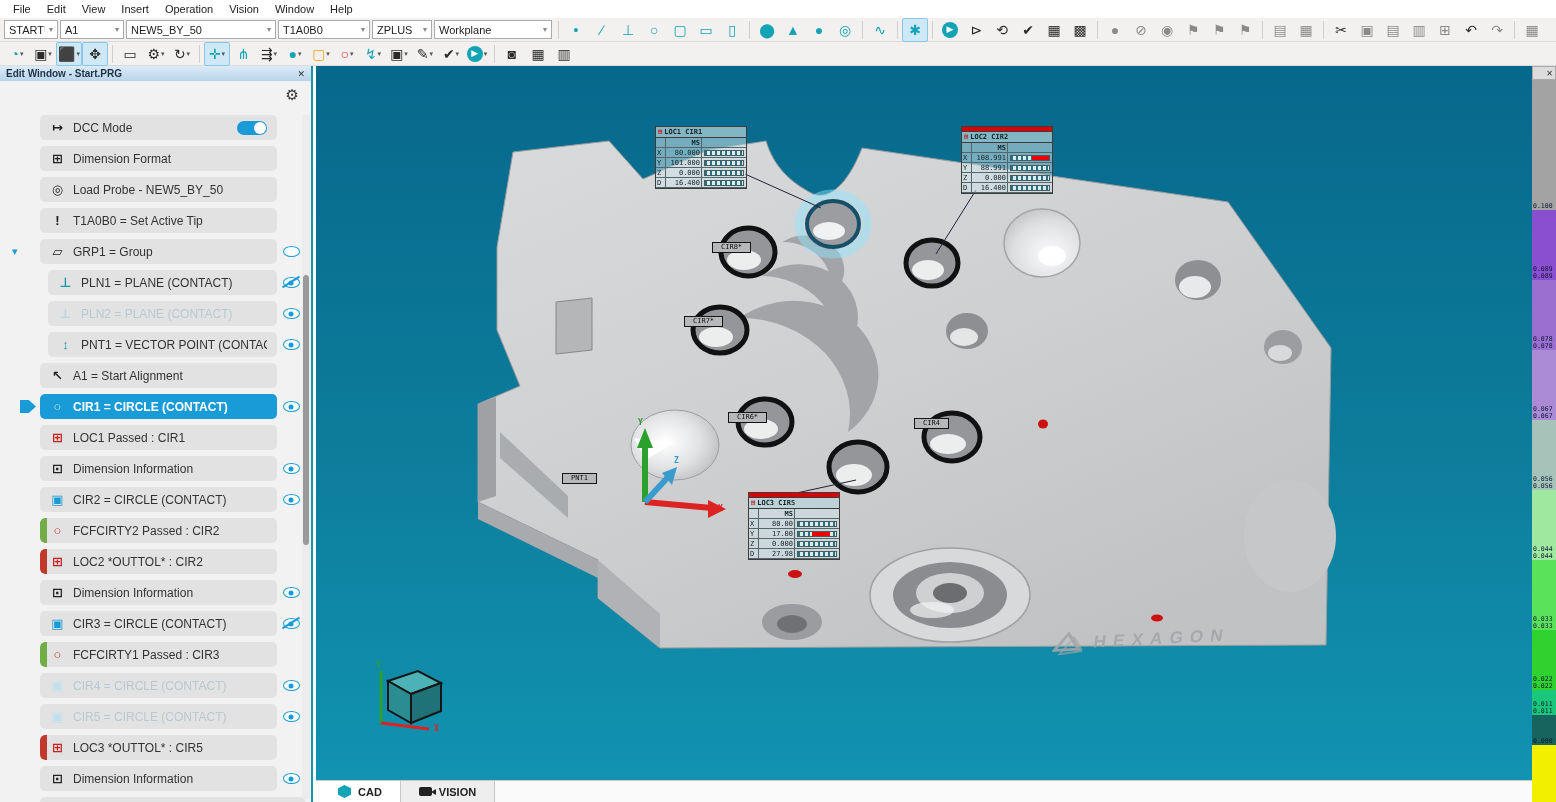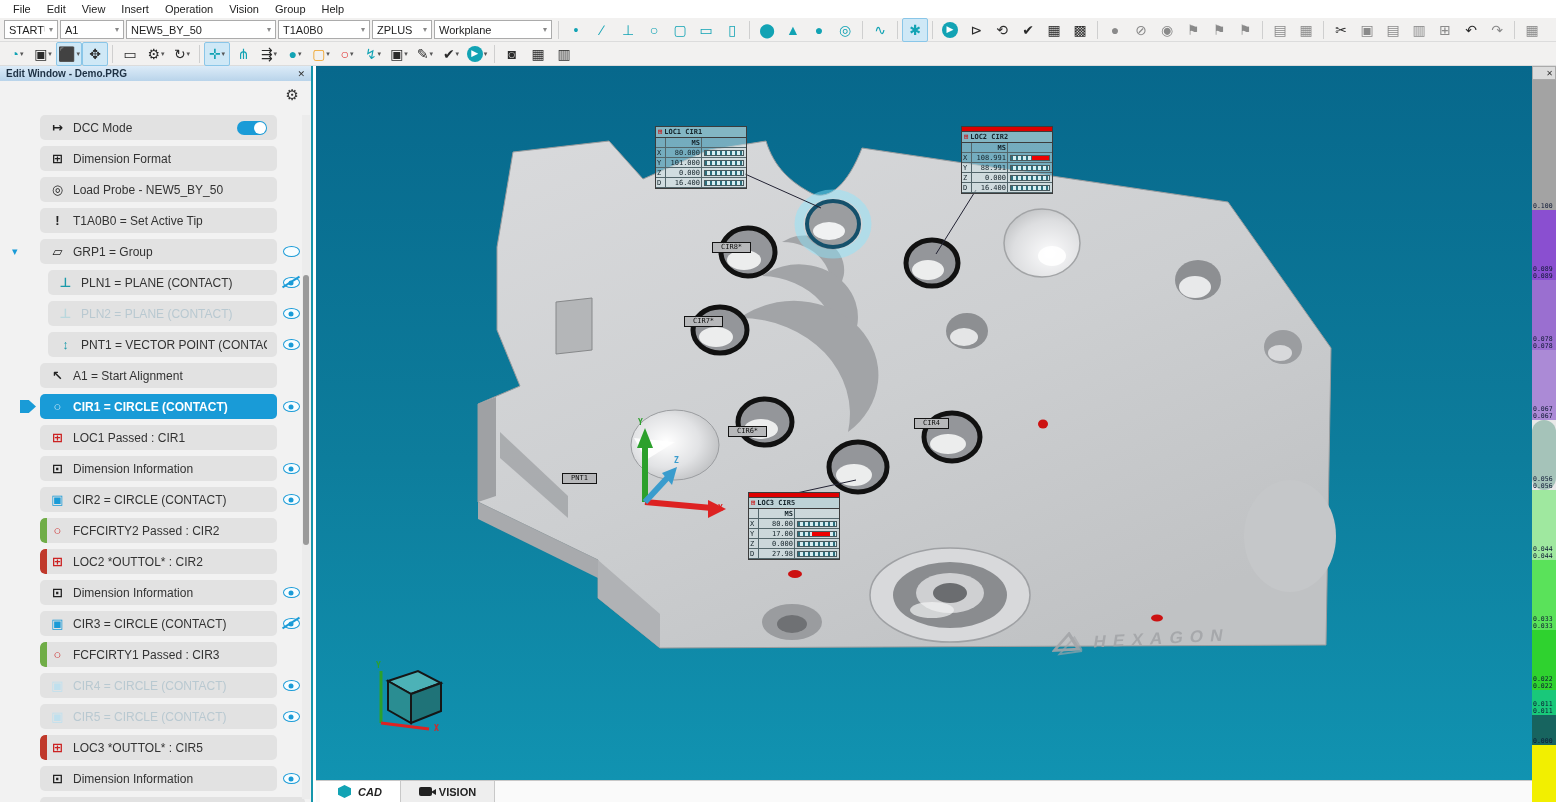--- a/index.html
+++ b/index.html
@@ -88,21 +88,21 @@
   
   .axlab{position:absolute;font-size:8px;font-weight:bold;font-family:"DejaVu Sans Mono",monospace;}
   
   #partLogo{position:absolute;left:738px;top:562px;display:flex;align-items:center;gap:10px;color:#a4a6a9;
     transform:skewX(-12deg) rotate(-3deg);opacity:.9;}
   #partLogo .lgtext{font-size:17px;font-weight:bold;letter-spacing:7px;}
   
   #tabbar{position:absolute;left:316px;top:780px;width:1216px;height:22px;background:#fafafa;border-top:1px solid #c8c8c8;
     display:flex;align-items:stretch;padding-left:4px;box-sizing:border-box;}
   .vtab{display:flex;align-items:center;gap:7px;padding:0 18px;font-size:11px;font-weight:bold;color:#222;}
-  .vtab.activeTab{background:#ffffff;font-style:italic;}
+  .vtab.activeTab{background:#ffffff;}
   .vtab.inactiveTab{background:#eeeeee;border-left:1px solid #c8c8c8;border-right:1px solid #c8c8c8;}
   .cadcube{width:13px;height:13px;background:#12a3b4;clip-path:polygon(50% 0,100% 25%,100% 75%,50% 100%,0 75%,0 25%);}
   .vcam{position:relative;width:13px;height:9px;background:#222;border-radius:2px;}
   .vcam::after{content:"";position:absolute;right:-4px;top:1.5px;border-left:5px solid #222;
     border-top:3px solid transparent;border-bottom:3px solid transparent;transform:rotate(180deg);}
   
   #scale{position:absolute;right:0;top:66px;width:24px;height:736px;background:#e8e8e8;}
   #scaleHead{height:14px;background:#dcdcdc;border:1px solid #aaa;box-sizing:border-box;display:flex;
     align-items:center;justify-content:flex-end;padding:0 2px;font-size:8px;color:#333;font-weight:bold;}
   .seg{position:relative;width:100%;}
@@ -112,21 +112,21 @@
 </head>
 <body>
 
 <div id="menubar">
     <span class="menu-item">File</span>
     <span class="menu-item">Edit</span>
     <span class="menu-item">View</span>
     <span class="menu-item">Insert</span>
     <span class="menu-item">Operation</span>
     <span class="menu-item">Vision</span>
-    <span class="menu-item">Group</span>
+    <span class="menu-item">Window</span>
     <span class="menu-item">Help</span>
   </div>
 <div id="row1" class="toolrow">
   <div id="combos" style="display:flex;align-items:center;">
       <div class="combo" style="width: 54px;">
         <span class="cval">STARTUP</span>
         <span class="ccaret">▾</span>
       </div>
       <div class="combo" style="width: 64px;">
         <span class="cval">A1</span>
@@ -347,21 +347,21 @@
         <span class="g dark">▦</span>
       </div>
       <div class="tbtn">
         <span class="g dark">▥</span>
       </div>
     </div>
 </div>
 
 <div id="sidebar">
   <div id="sbTitle">
-    <span class="ttl">Edit Window - Demo.PRG</span>
+    <span class="ttl">Edit Window - Start.PRG</span>
     <span class="close">✕</span>
   </div>
   <div id="sbGear">⚙</div>
   <div id="sbList">
       <div class="srow">
         <div class="pill">
           <span class="picon" style="color: rgb(34, 34, 34);">↦</span>
           <span class="plabel">DCC Mode</span>
           <span class="toggle"></span>
         </div>
@@ -774,21 +774,21 @@
           </span>
           <span class="tc axis">D</span>
           <span class="tc val">27.98</span>
           <span class="tc bar">
             <span class="mbarwrap" style="display: block;"></span>
           </span>
         </div>
       </div>
       <span class="ftag" style="left: 396px; top: 176px;">CIR8*</span>
       <span class="ftag" style="left: 368px; top: 250px;">CIR7*</span>
-      <span class="ftag" style="left: 412px; top: 346px; margin-top: 14px;">CIR6*</span>
+      <span class="ftag" style="left: 412px; top: 346px;">CIR6*</span>
       <span class="ftag" style="left: 598px; top: 352px;">CIR4</span>
       <span class="ftag" style="left: 246px; top: 407px;">PNT1</span>
     </div>
 
   <span class="axlab" style="left:322px;top:352px;color:#2ca02c;">Y</span>
   <span class="axlab" style="left:402px;top:438px;color:#dd2222;">X</span>
   <span class="axlab" style="left:358px;top:390px;color:#3a9ccd;">Z</span>
   <span class="axlab" style="left:60px;top:595px;color:#2ca02c;">Y</span>
   <span class="axlab" style="left:118px;top:658px;color:#dd2222;">X</span>
 
@@ -825,21 +825,21 @@
 0.089</span>
       </div>
       <div class="seg" style="height: 70px; background: rgb(154, 111, 208);">
         <span class="slabel">0.078
 0.078</span>
       </div>
       <div class="seg" style="height: 70px; background: rgb(171, 138, 214); padding-left: 48px;">
         <span class="slabel">0.067
 0.067</span>
       </div>
-      <div class="seg" style="height: 70px; background: rgb(165, 195, 185); border-radius: 12px;">
+      <div class="seg" style="height: 70px; background: rgb(165, 195, 185);">
         <span class="slabel">0.056
 0.056</span>
       </div>
       <div class="seg" style="height: 70px; background: rgb(159, 232, 159);">
         <span class="slabel">0.044
 0.044</span>
       </div>
       <div class="seg" style="height: 70px; background: rgb(90, 226, 90); padding-left: 12px;">
         <span class="slabel">0.033
 0.033</span>

